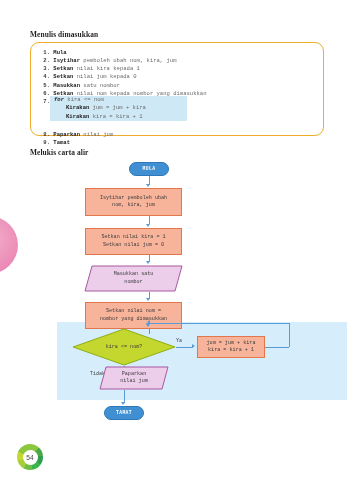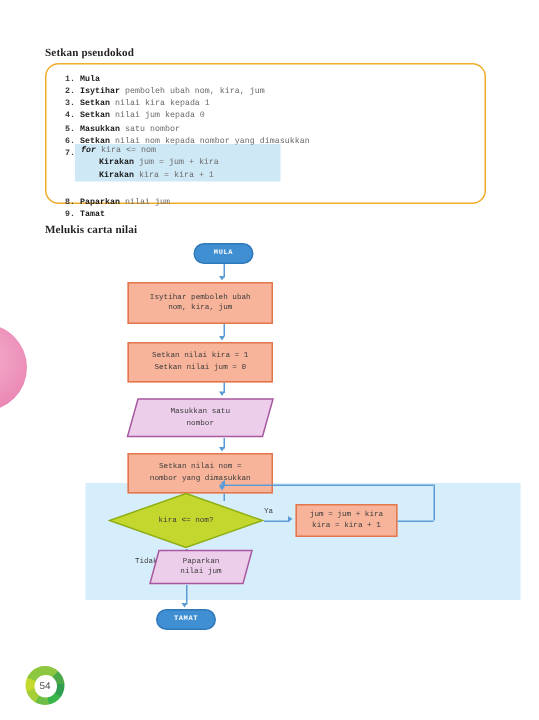--- a/index.html
+++ b/index.html
@@ -230,21 +230,21 @@
 </style>
 </head>
 <body>
 
 <div class="page">
 
   <div class="bab-tab">
     
   </div>
 
-  <div class="heading" id="h-pseudokod">Setkan pseudokod</div>
+  <div class="heading" id="h-pseudokod">Menulis dimasukkan</div>
 
   <div class="pseudo-card">
     <div class="loop-block"></div>
 
     <div class="pseudo-inner">
       <div class="pline"><span class="pnum">1.</span> <span class="pkw">Mula</span><span class="ptxt"></span></div>
       <div class="pline"><span class="pnum">2.</span> <span class="pkw">Isytihar</span><span class="ptxt"> pemboleh ubah nom, kira, jum</span></div>
       <div class="pline"><span class="pnum">3.</span> <span class="pkw">Setkan</span><span class="ptxt"> nilai kira kepada 1</span></div>
       <div class="pline"><span class="pnum">4.</span> <span class="pkw">Setkan</span><span class="ptxt"> nilai jum kepada 0</span></div>
       <div class="pline"><span class="pnum">5.</span> <span class="pkw">Masukkan</span><span class="ptxt"> satu nombor</span></div>
@@ -255,21 +255,21 @@
       <div class="pline"><span class="pnum">9.</span> <span class="pkw">Tamat</span><span class="ptxt"></span></div>
     </div>
 
     <div class="loop-lines">
       <div><span class="kw-it">for</span><span class="ptxt"> kira &lt;= nom</span></div>
       <div class="ind"><span class="pkw">Kirakan</span><span class="ptxt"> jum = jum + kira</span></div>
       <div class="ind"><span class="pkw">Kirakan</span><span class="ptxt"> kira = kira + 1</span></div>
     </div>
   </div>
 
-  <div class="heading" id="h-cartaalir">Melukis carta nilai</div>
+  <div class="heading" id="h-cartaalir">Melukis carta alir</div>
 
   <div class="fc">
 
     <div class="loop-band"></div>
 
     <div class="node terminator" id="n-mula">MULA</div>
     <div class="conn v" style="left:148.5px;top:26px;height:9px;"></div>
     <div class="arrow-d" style="left:146px;top:34px;"></div>
 
     <div class="node process" id="n-isytihar">Isytihar pemboleh ubah

